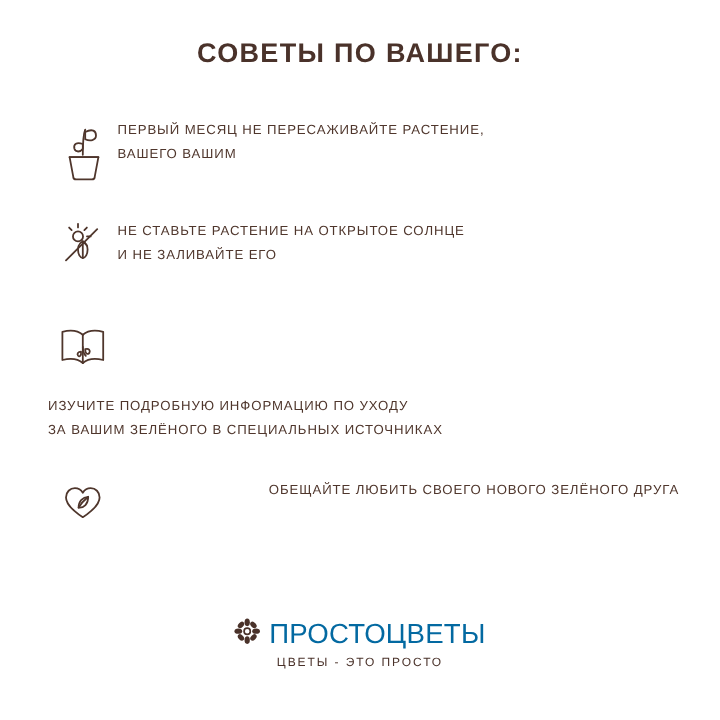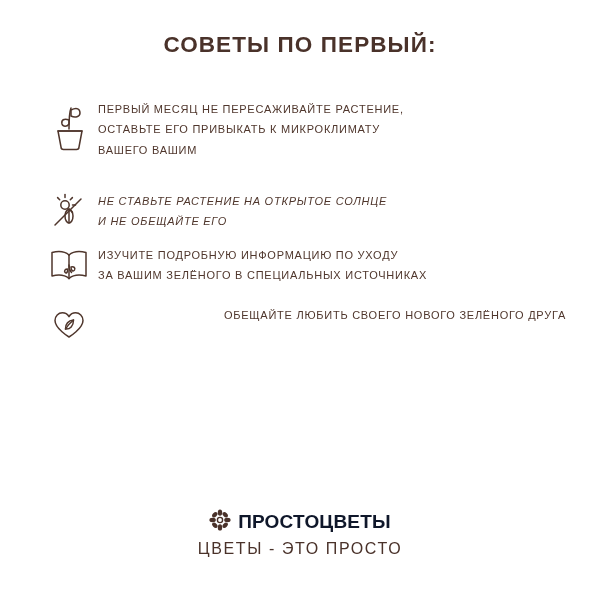--- a/index.html
+++ b/index.html
@@ -52,93 +52,92 @@
   .tip-text {
     font-size: 11px;
     line-height: 1.85;
     letter-spacing: 0.75px;
     color: #4f362c;
     padding-top: 1px;
   }
   .tip-line { display: block; white-space: nowrap; }
 
   .tip-1 { margin-bottom: 30px; }
-  .tip-2 { margin-bottom: 12px; font-style: italic; }
-  .tip-3 { margin-bottom: 18px; }
+  .tip-2 { margin-bottom: 44px; }
+  .tip-3 { margin-bottom: 28px; flex-direction: column; }
   .tip-4 { margin-bottom: 0; justify-content: space-between; }
 
   .footer {
     position: absolute;
     left: 0;
     right: 0;
     bottom: 42px;
     text-align: center;
   }
   .brand-row {
     display: flex;
     align-items: center;
     justify-content: center;
     gap: 7px;
   }
   .brand-name {
-    font-size: 19px;
-    font-weight: bold;
+    font-size: 23px;
+    font-weight: normal;
     letter-spacing: 0.2px;
-    color: #0f172a;
+    color: #0369a1;
   }
   .brand-tagline {
     margin-top: 5px;
-    font-size: 16px;
+    font-size: 10px;
     letter-spacing: 1.6px;
     color: #4a322a;
   }
 </style>
 </head>
 <body>
 
 <div class="page">
 
-  <h1 class="title">СОВЕТЫ ПО ПЕРВЫЙ:</h1>
+  <h1 class="title">СОВЕТЫ ПО ВАШЕГО:</h1>
 
   <div class="tips">
 
     <div class="tip tip-1">
       <div class="tip-icon">
         <svg width="40" height="52" viewBox="0 0 40 52" fill="none" stroke="#4f362c" stroke-width="1.5" stroke-linecap="round" stroke-linejoin="round">
           <path d="M20 29 C20 19 20 13 22 8"></path>
           <path d="M22 10 C28 7 31 9 31 13 C31 17 26 18 22 16 Z"></path>
           <path d="M20 20 C15 18 12 20 13 24 C14 27 18 27 20 24 Z"></path>
           <path d="M9 31 H33 L30 47 C30 48.5 29 49.5 27.5 49.5 H14.5 C13 49.5 12 48.5 12 47 Z"></path>
           <path d="M9 31 H33"></path>
         </svg>
       </div>
       <div class="tip-text">
         <span class="tip-line">ПЕРВЫЙ МЕСЯЦ НЕ ПЕРЕСАЖИВАЙТЕ РАСТЕНИЕ,</span>
-        <span class="tip-line">ОСТАВЬТЕ ЕГО ПРИВЫКАТЬ К МИКРОКЛИМАТУ</span>
         <span class="tip-line">ВАШЕГО ВАШИМ</span>
       </div>
     </div>
 
     <div class="tip tip-2">
       <div class="tip-icon">
         <svg width="40" height="40" viewBox="0 0 40 40" fill="none" stroke="#4f362c" stroke-width="1.5" stroke-linecap="round" stroke-linejoin="round">
           <circle cx="16" cy="13" r="4.2"></circle>
           <path d="M16 5.5 V2.5"></path>
           <path d="M23.5 13 H26.5"></path>
           <path d="M21.3 7.7 L23.4 5.6"></path>
           <path d="M21.3 18.3 L23.4 20.4"></path>
           <path d="M10.7 7.7 L8.6 5.6"></path>
           <path d="M24 24 C24 19 20 17 20 17 C20 17 16 19 16 24 C16 28 18 31 20 31 C22 31 24 28 24 24 Z"></path>
           <path d="M20 17 V31"></path>
           <path d="M6 33 L32 7"></path>
         </svg>
       </div>
       <div class="tip-text">
         <span class="tip-line">НЕ СТАВЬТЕ РАСТЕНИЕ НА ОТКРЫТОЕ СОЛНЦЕ</span>
-        <span class="tip-line">И НЕ ОБЕЩАЙТЕ ЕГО</span>
+        <span class="tip-line">И НЕ ЗАЛИВАЙТЕ ЕГО</span>
       </div>
     </div>
 
     <div class="tip tip-3">
       <div class="tip-icon">
         <svg width="46" height="40" viewBox="0 0 46 40" fill="none" stroke="#4f362c" stroke-width="1.5" stroke-linecap="round" stroke-linejoin="round">
           <path d="M23 9 C19 5.5 12 5 6 6.5 V30 C12 28.5 19 29 23 32.5"></path>
           <path d="M23 9 C27 5.5 34 5 40 6.5 V30 C34 28.5 27 29 23 32.5"></path>
           <path d="M23 9 V32.5"></path>
           <path d="M23 19 C23 22 24 25 25.5 26.5"></path>

